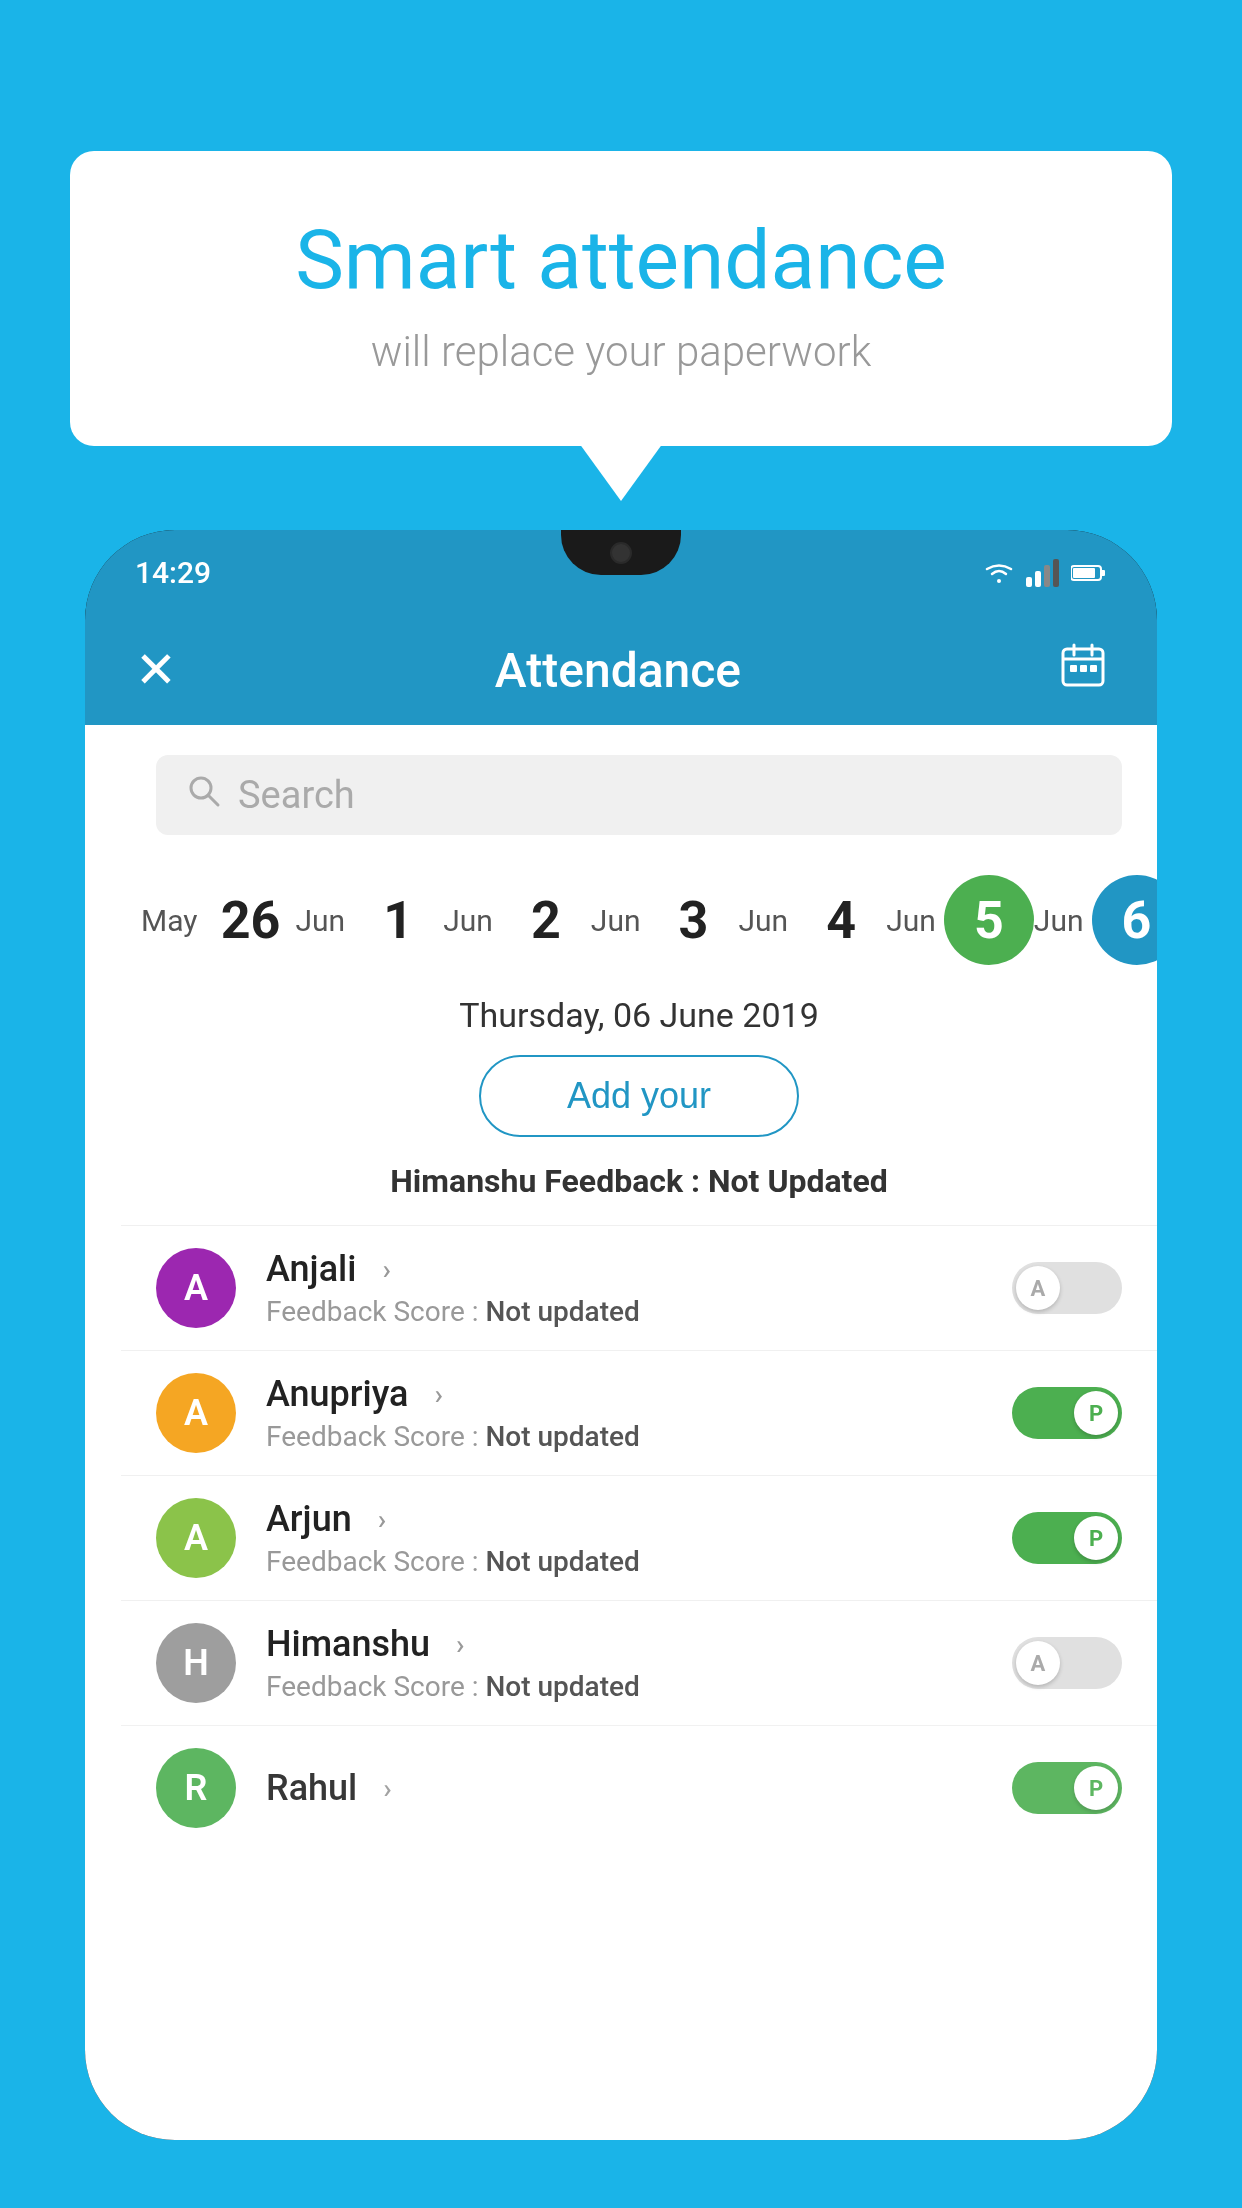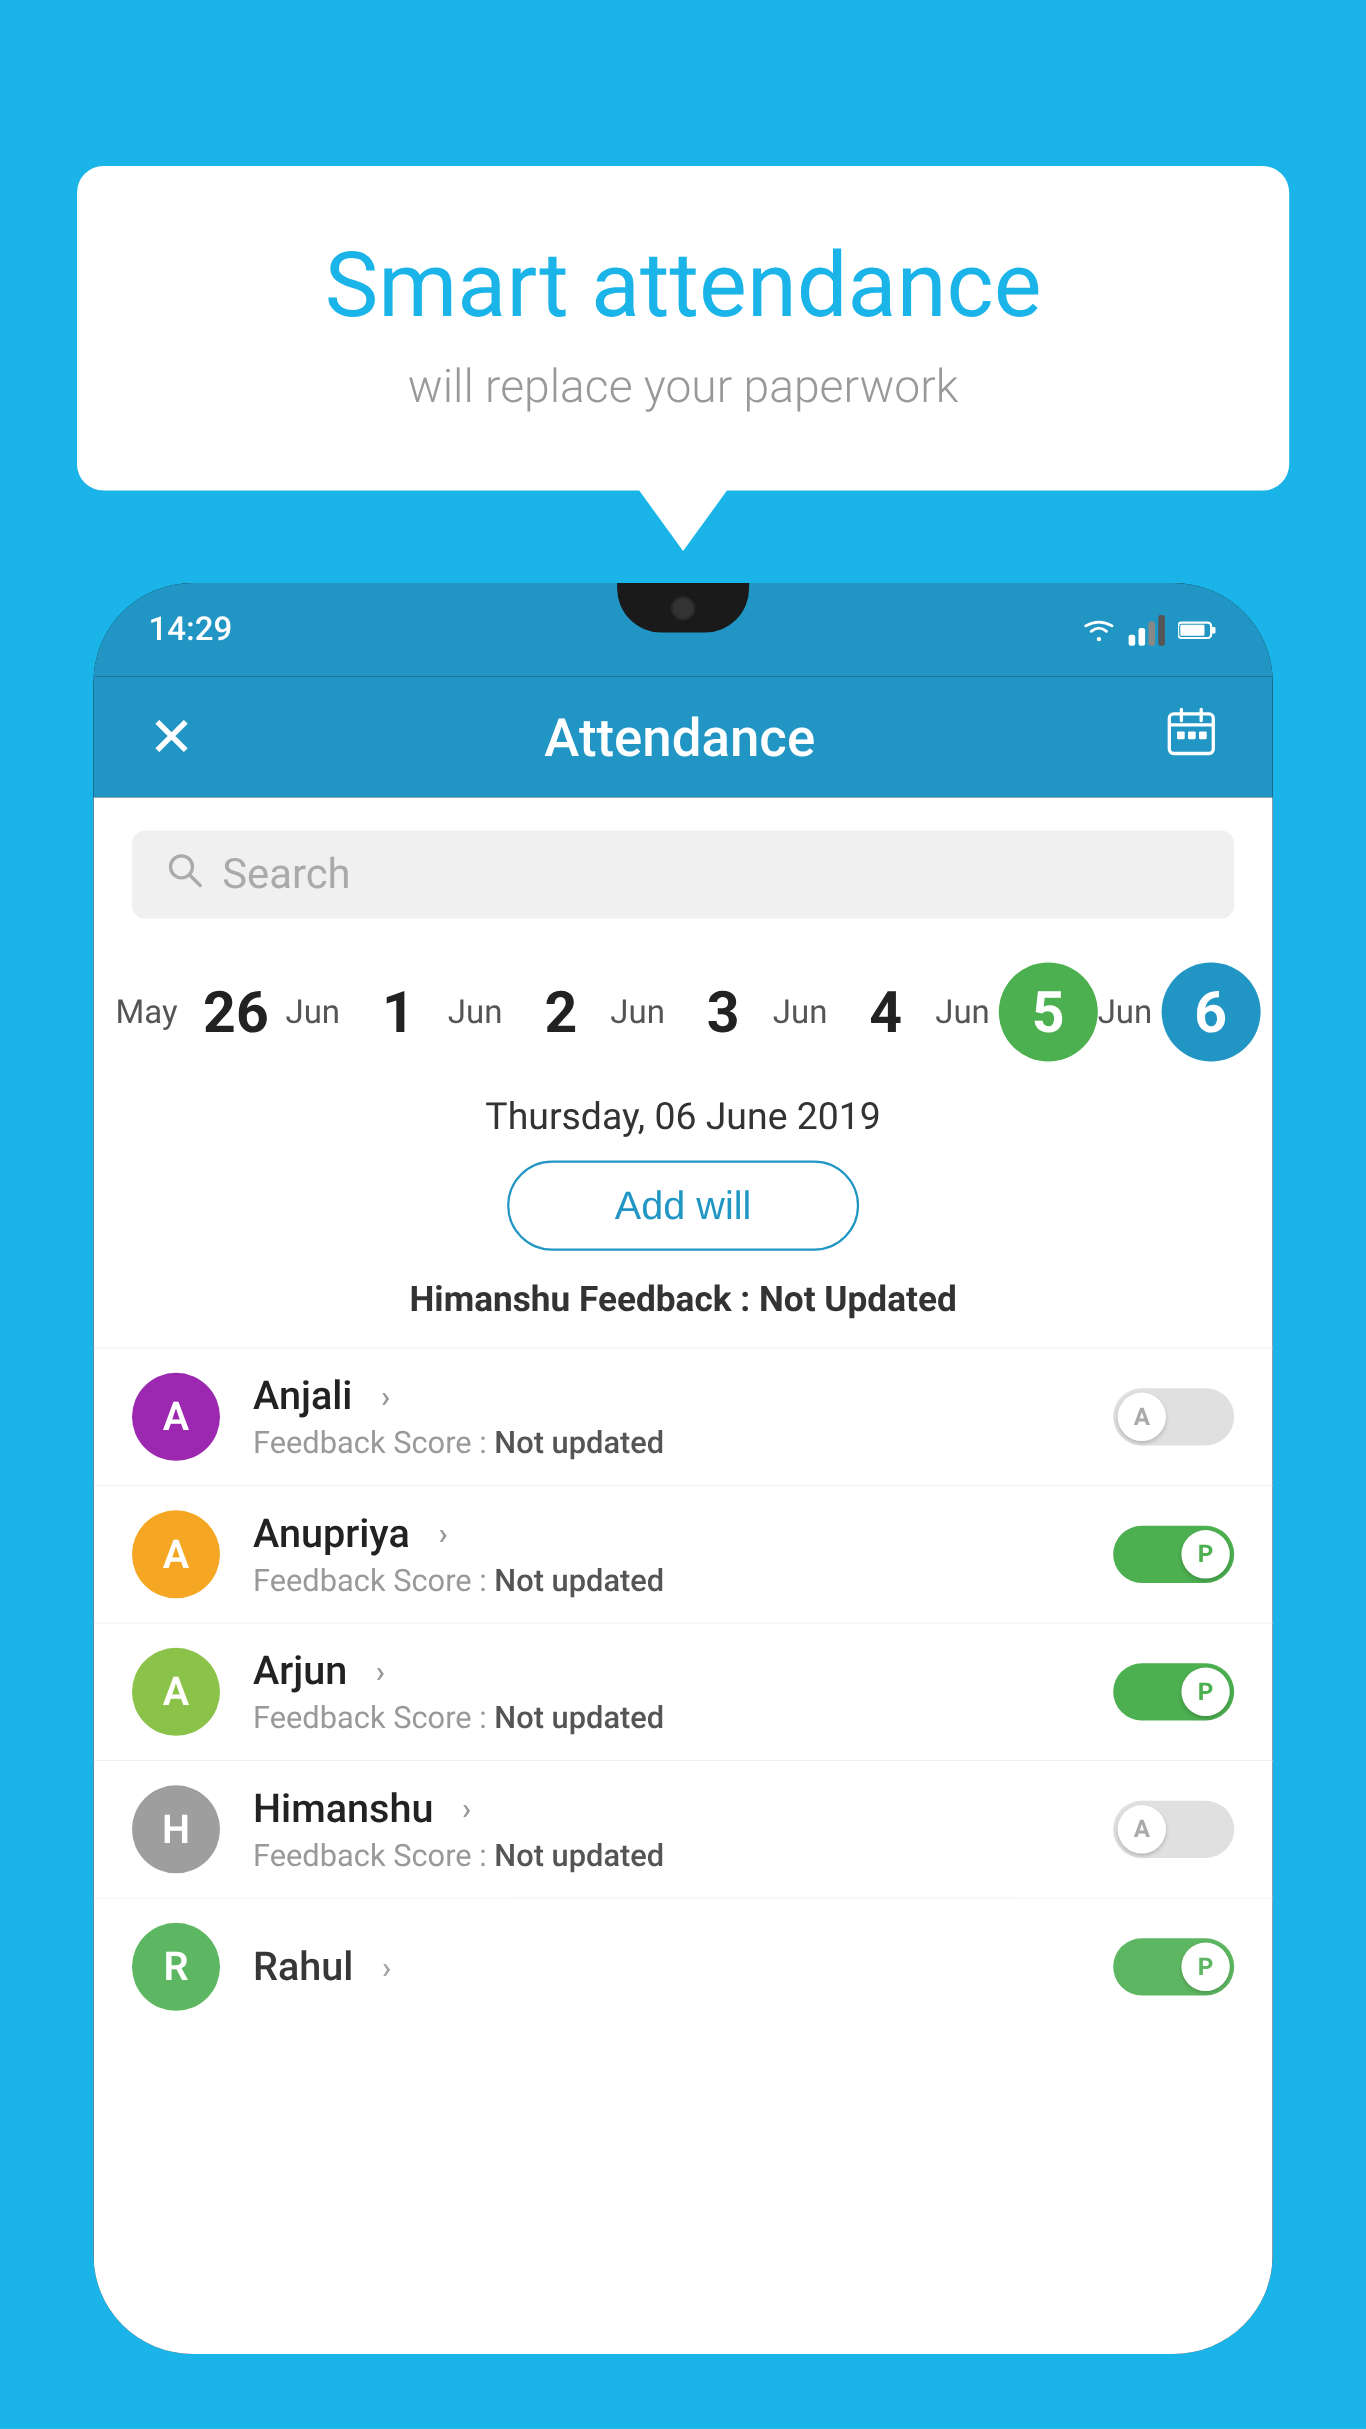--- a/index.html
+++ b/index.html
@@ -161,20 +161,21 @@
     
     .app-content {
       position: absolute;
       top: 195px;
       left: 0;
       right: 0;
       bottom: 0;
       background: white;
       border-radius: 0 0 80px 80px;
       overflow: hidden;
+      padding-left: 36px;
     }
 
     
     .search-bar {
       margin: 30px 35px 20px;
       background: #f0f0f0;
       border-radius: 12px;
       height: 80px;
       display: flex;
       align-items: center;
@@ -485,21 +486,21 @@
           <span class="date-num today">5</span>
         </div>
         <div class="date-col">
           <span class="date-month">Jun</span>
           <span class="date-num selected">6</span>
         </div>
       </div>
 
       <div class="selected-date-info">Thursday, 06 June 2019</div>
 
-      <button class="add-topic-btn">Add will</button>
+      <button class="add-topic-btn">Add your</button>
 
       <div class="avg-feedback">
         <span>Himanshu Feedback :</span>
         <span>Not Updated</span>
       </div>
 
       <div>
 
         <div class="student-item">
           <div class="student-avatar" style="background:#9c27b0;">A</div>

